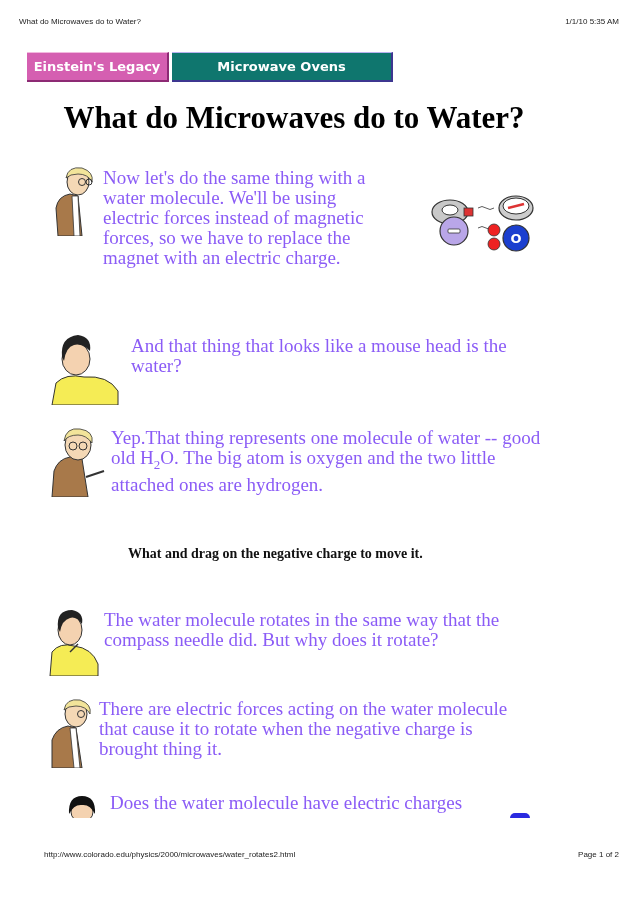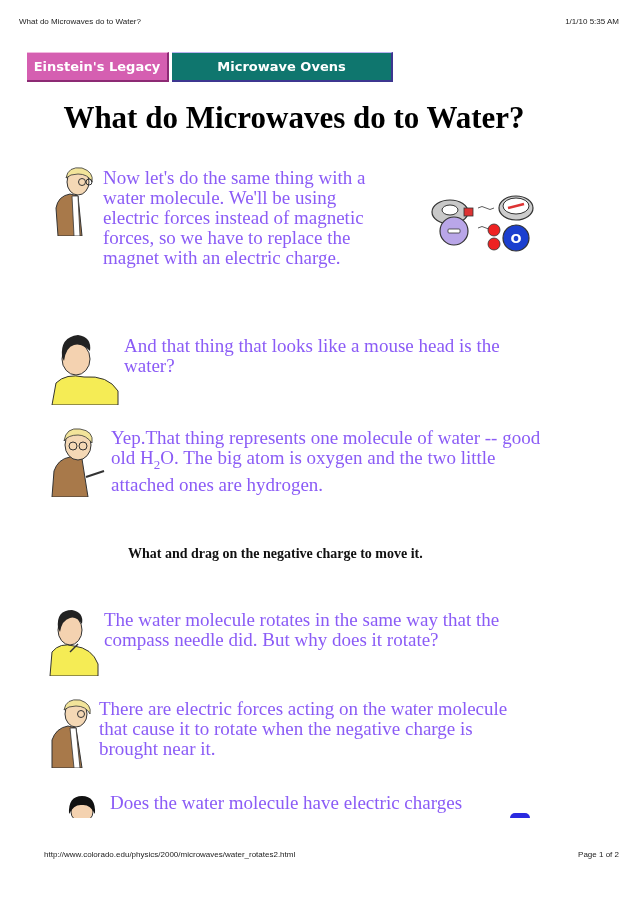--- a/index.html
+++ b/index.html
@@ -68,21 +68,21 @@
   <circle cx="66" cy="56" r="6" fill="#e22" stroke="#333" stroke-width=".8"></circle>
   <circle cx="88" cy="50" r="13" fill="#1b3fcf" stroke="#333" stroke-width="1.2"></circle>
   <text x="88" y="55" font-size="13" font-family="DejaVu Sans, sans-serif" font-weight="bold" text-anchor="middle" fill="#fff">O</text>
 </svg>
 
 <svg class="char" style="left:48px;top:333px" width="72" height="72" viewBox="0 0 72 72">
   <path d="M4 72 L8 50 Q18 40 36 44 Q60 42 70 58 L70 72 Z" fill="#f5ec55" stroke="#333" stroke-width="1"></path>
   <ellipse cx="28" cy="26" rx="14" ry="16" fill="#f4d2b0" stroke="#333" stroke-width="1"></ellipse>
   <path d="M14 24 Q12 4 30 2 Q44 4 42 18 Q34 10 26 12 Q18 14 16 28 Z" fill="#222"></path>
 </svg>
-<div class="para" style="left:124px;top:336px;width:420px;">And that thing that looks like a mouse head is the water?</div>
+<div class="para" style="left:131px;top:336px;width:420px;">And that thing that looks like a mouse head is the water?</div>
 
 <svg class="char" style="left:50px;top:427px" width="58" height="70" viewBox="0 0 58 70">
   <path d="M2 70 L4 44 Q8 32 20 30 L32 32 L38 70 Z" fill="#a8794a" stroke="#333" stroke-width="1"></path>
   <ellipse cx="28" cy="18" rx="13" ry="15" fill="#f4d8b5" stroke="#333" stroke-width="1"></ellipse>
   <path d="M14 14 Q16 0 30 2 Q44 4 42 16 Q36 8 28 8 Q18 8 14 14 Z" fill="#f2e49a" stroke="#333" stroke-width=".8"></path>
   <circle cx="23" cy="19" r="4" fill="none" stroke="#333" stroke-width="1"></circle>
   <circle cx="33" cy="19" r="4" fill="none" stroke="#333" stroke-width="1"></circle>
   <path d="M36 50 L54 44" stroke="#333" stroke-width="2"></path>
 </svg>
 <div class="para" style="left:111px;top:428px;width:440px;">
@@ -99,21 +99,21 @@
 </svg>
 <div class="para" style="left:104px;top:610px;width:440px;font-family:Liberation Serif, serif;">The water molecule rotates in the same way that the compass needle did. But why does it rotate?</div>
 
 <svg class="char" style="left:50px;top:698px" width="44" height="70" viewBox="0 0 44 70">
   <path d="M2 70 L2 42 Q6 30 18 28 L26 30 L32 70 Z" fill="#a8794a" stroke="#333" stroke-width="1"></path>
   <path d="M20 30 L26 30 L30 70 L24 70 Z" fill="#fff" stroke="#333" stroke-width=".8"></path>
   <ellipse cx="26" cy="16" rx="11" ry="13" fill="#f4d8b5" stroke="#333" stroke-width="1"></ellipse>
   <path d="M14 12 Q16 0 30 2 Q42 6 40 16 Q36 8 26 8 Q18 8 14 12 Z" fill="#f2e49a" stroke="#333" stroke-width=".8"></path>
   <circle cx="31" cy="16" r="3.5" fill="none" stroke="#333" stroke-width="1"></circle>
 </svg>
-<div class="para" style="left:99px;top:699px;width:420px;">There are electric forces acting on the water molecule that cause it to rotate when the negative charge is brought near it.</div>
+<div class="para" style="left:99px;top:699px;width:420px;">There are electric forces acting on the water molecule that cause it to rotate when the negative charge is brought thing it.</div>
 
 <svg class="char" style="left:66px;top:796px" width="32" height="22" viewBox="0 0 32 22">
   <ellipse cx="16" cy="16" rx="11" ry="10" fill="#f4d2b0" stroke="#333" stroke-width="1"></ellipse>
   <path d="M3 18 Q2 0 16 0 Q30 0 29 18 Q24 8 16 9 Q8 8 3 18 Z" fill="#111"></path>
 </svg>
 <div class="para" style="left:110px;top:793px;width:420px;height:25px;overflow:hidden;">Does the water molecule have electric charges</div>
 <div style="position:absolute;left:510px;top:813px;width:20px;height:5px;background:#2a2ae0;border-radius:10px 10px 0 0;"></div>
 
 <div class="print-ftr left">http://www.colorado.edu/physics/2000/microwaves/water_rotates2.html</div>
 <div class="print-ftr right">Page 1 of 2</div>

